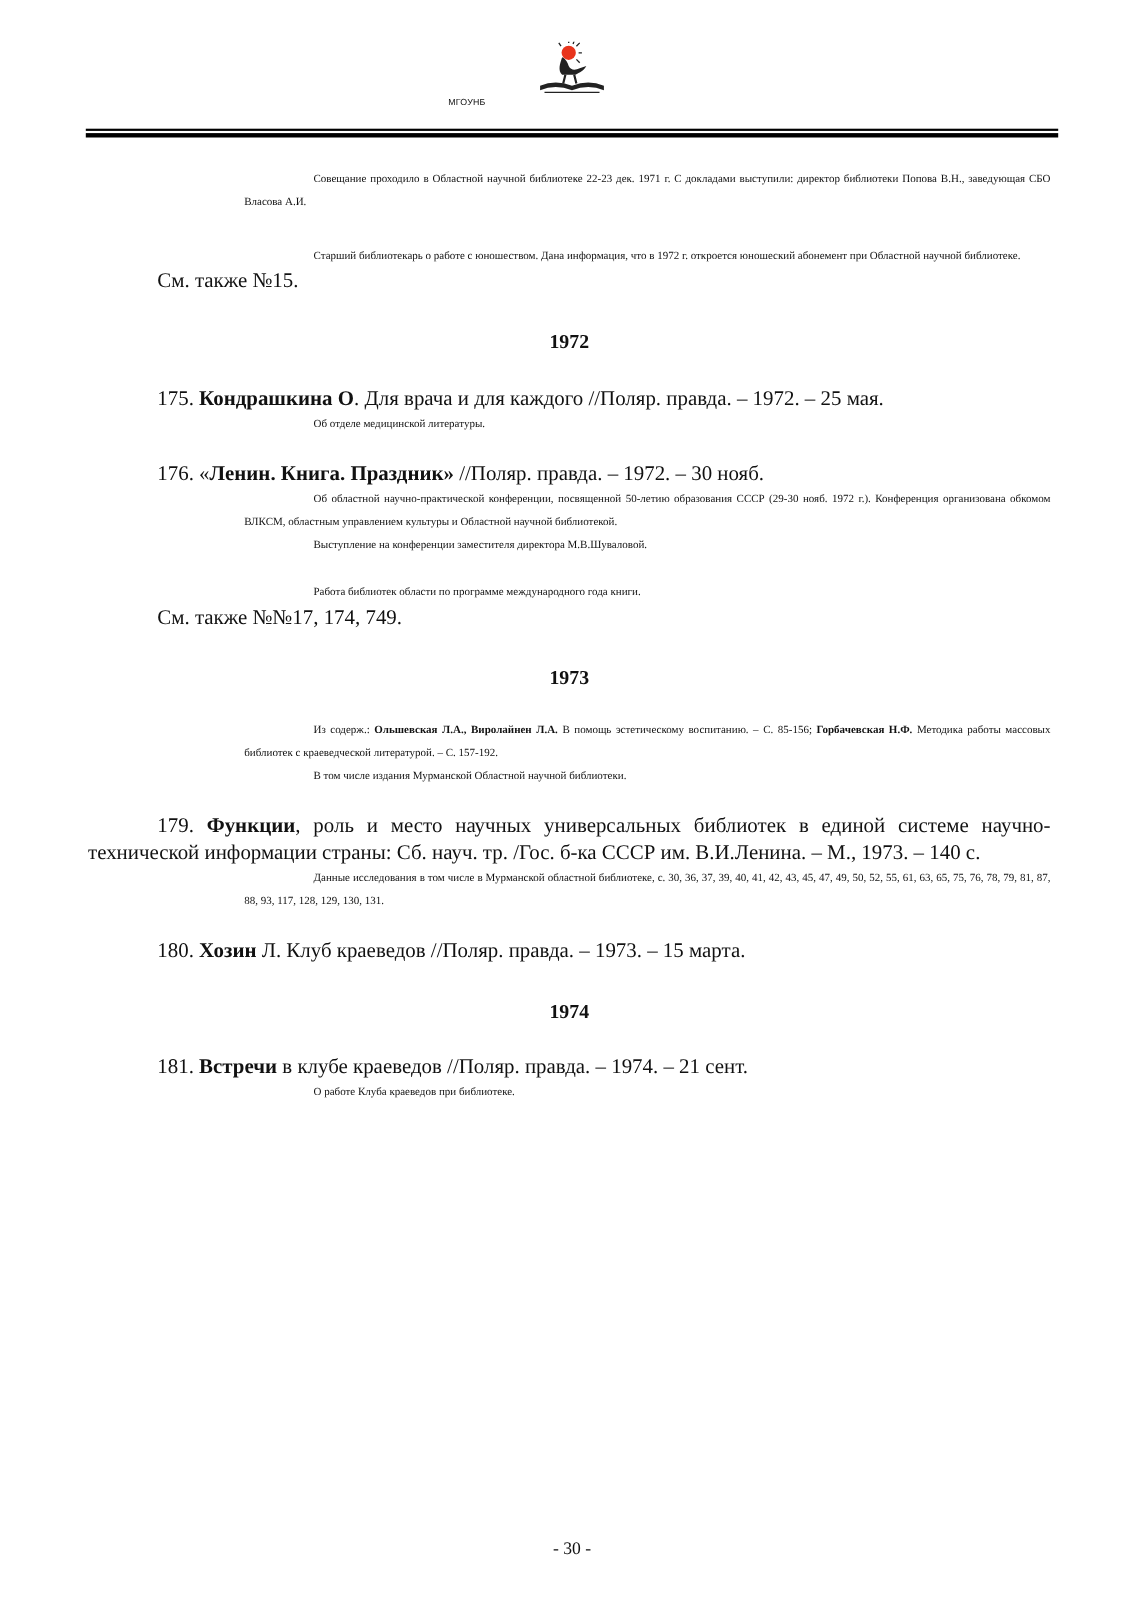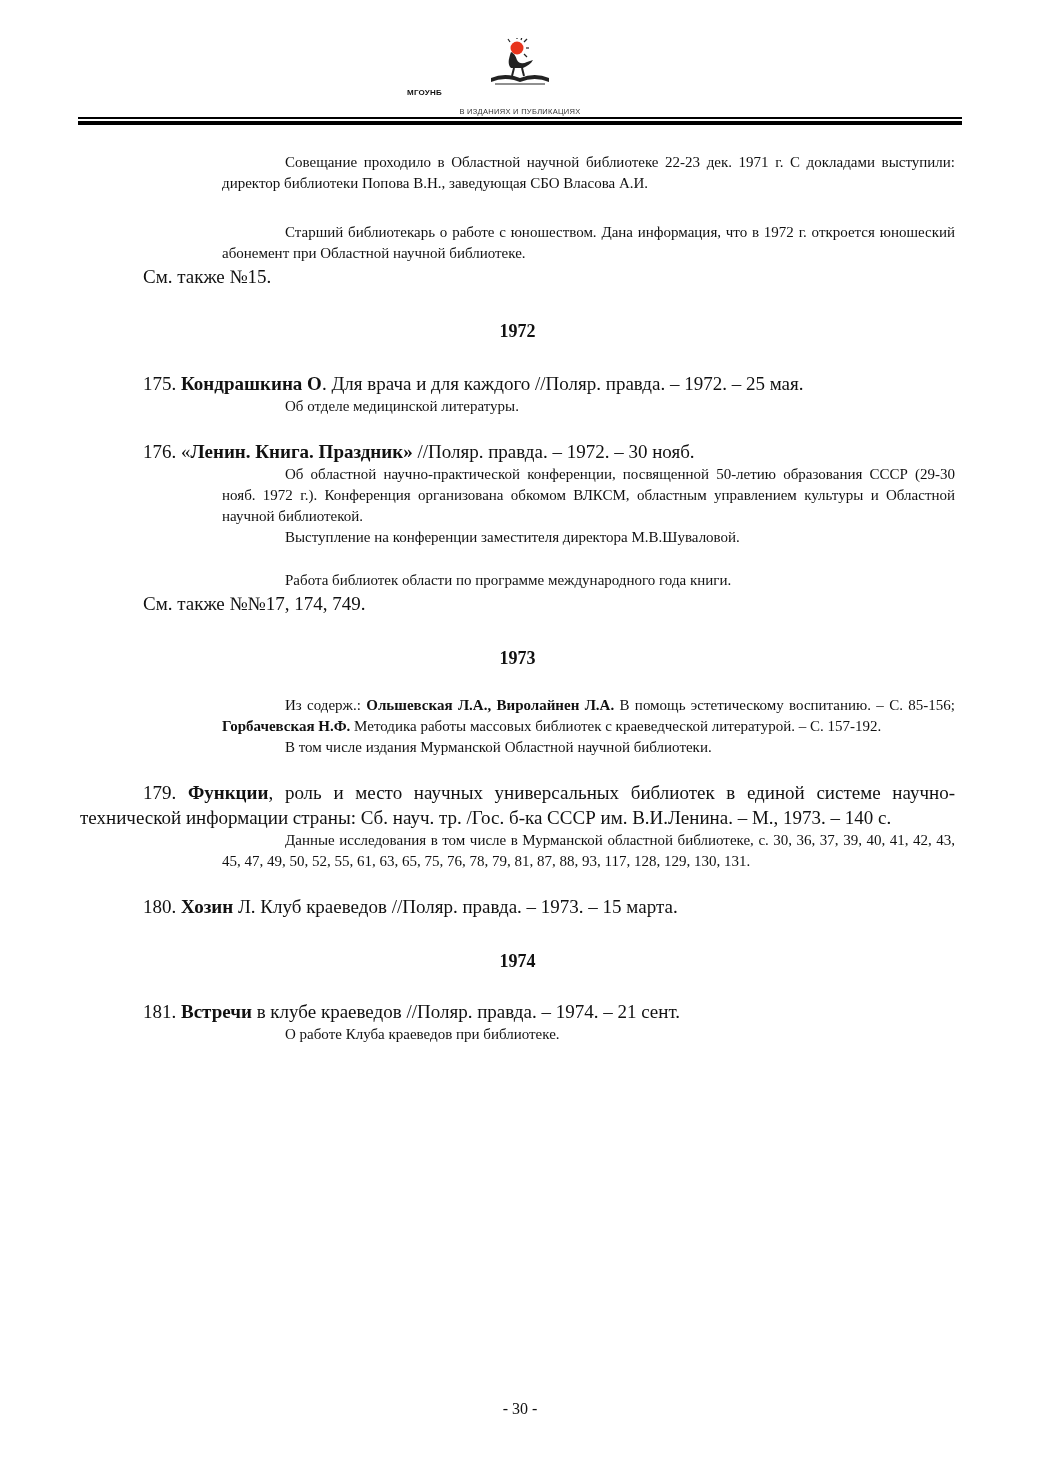--- a/index.html
+++ b/index.html
@@ -1,28 +1,28 @@
 <!DOCTYPE html>
 <html><head>
 <meta charset="utf-8">
 <style>
   html, body { margin: 0; padding: 0; background: #ffffff; }
   body { width: 1040px; height: 1471px; position: relative; overflow: hidden;
          font-family: "Liberation Serif", "DejaVu Serif", serif; color: #111; }
   .header { position: absolute; left: 0; top: 0; width: 1040px; height: 130px; }
   .logo { position: absolute; left: 487px; top: 38px; width: 66px; height: 52px; }
   .logo-text { position: absolute; left: 0; width: 849px; top: 88px; text-align: center;
-               font-family: "Liberation Sans", sans-serif; font-weight: bold; font-size: 8px; letter-spacing: 0.2px; }
+               font-family: "Liberation Sans", sans-serif; font-weight: normal; font-size: 8px; letter-spacing: 0.2px; }
   .tagline { position: absolute; left: 0; width: 1040px; top: 107px; text-align: center;
              font-family: "Liberation Sans", sans-serif; font-size: 7.5px; color: #333; letter-spacing: 0.3px; }
   .rule-thin { position: absolute; left: 78px; width: 884px; top: 117px; height: 2px; background: #000; }
   .rule-thick { position: absolute; left: 78px; width: 884px; top: 121px; height: 4px; background: #000; }
 
   .content { position: absolute; left: 80px; top: 150px; width: 875px; }
-  .note { font-size: 15px; line-height: 21px; text-align: justify; margin-left: 142px; }
+  .note { font-size: 10px; line-height: 21px; text-align: justify; margin-left: 142px; }
   .note .ind { display: inline-block; width: 63px; }
   .entry { font-size: 19px; line-height: 25px; text-align: justify; }
   .entry .ind { display: inline-block; width: 63px; }
   .see { font-size: 19px; line-height: 25px; margin-left: 63px; }
   .year { font-size: 18px; font-weight: bold; text-align: center; line-height: 24px; }
   b { font-weight: bold; }
   .footer { position: absolute; left: 0; width: 1040px; top: 1400px; text-align: center; font-size: 16px; }
 </style>
 </head>
 <body>
@@ -37,21 +37,20 @@
         <line x1="37" y1="16" x2="40" y2="19"></line>
       <line x1="23" y1="4" x2="21" y2="1"></line>
         <line x1="34" y1="2" x2="35" y2="-1"></line>
     </g>
     <path d="M24 14 C22 20 20 26 24 30 L36 30 C40 28 44 26 46 22 L40 24 C36 26 32 26 30 22 C29 19 28 16 24 14 Z" fill="#222"></path>
     <path d="M27 30 L25 38 M35 30 L37 38" stroke="#222" stroke-width="2"></path>
     <path d="M4 40 Q18 34 33 40 Q48 34 62 40 L62 44 Q48 38 33 44 Q18 38 4 44 Z" fill="#222"></path>
     <path d="M8 46 L58 46" stroke="#222" stroke-width="1.2"></path>
   </svg>
   <div class="logo-text">МГОУНБ</div>
-  <div class="tagline">В ИЗДАНИЯХ И ПУБЛИКАЦИЯХ</div>
   <div class="rule-thin"></div>
   <div class="rule-thick"></div>
 </div>
 
 <div class="content">
 
   <div class="note" style="margin-top:2px;">
     <span class="ind"></span><span>Совещание проходило в Областной научной библиотеке 22-23 дек. 1971 г. С докладами выступили: директор библиотеки Попова В.Н.,  заведующая СБО Власова А.И.</span>
   </div>
 

